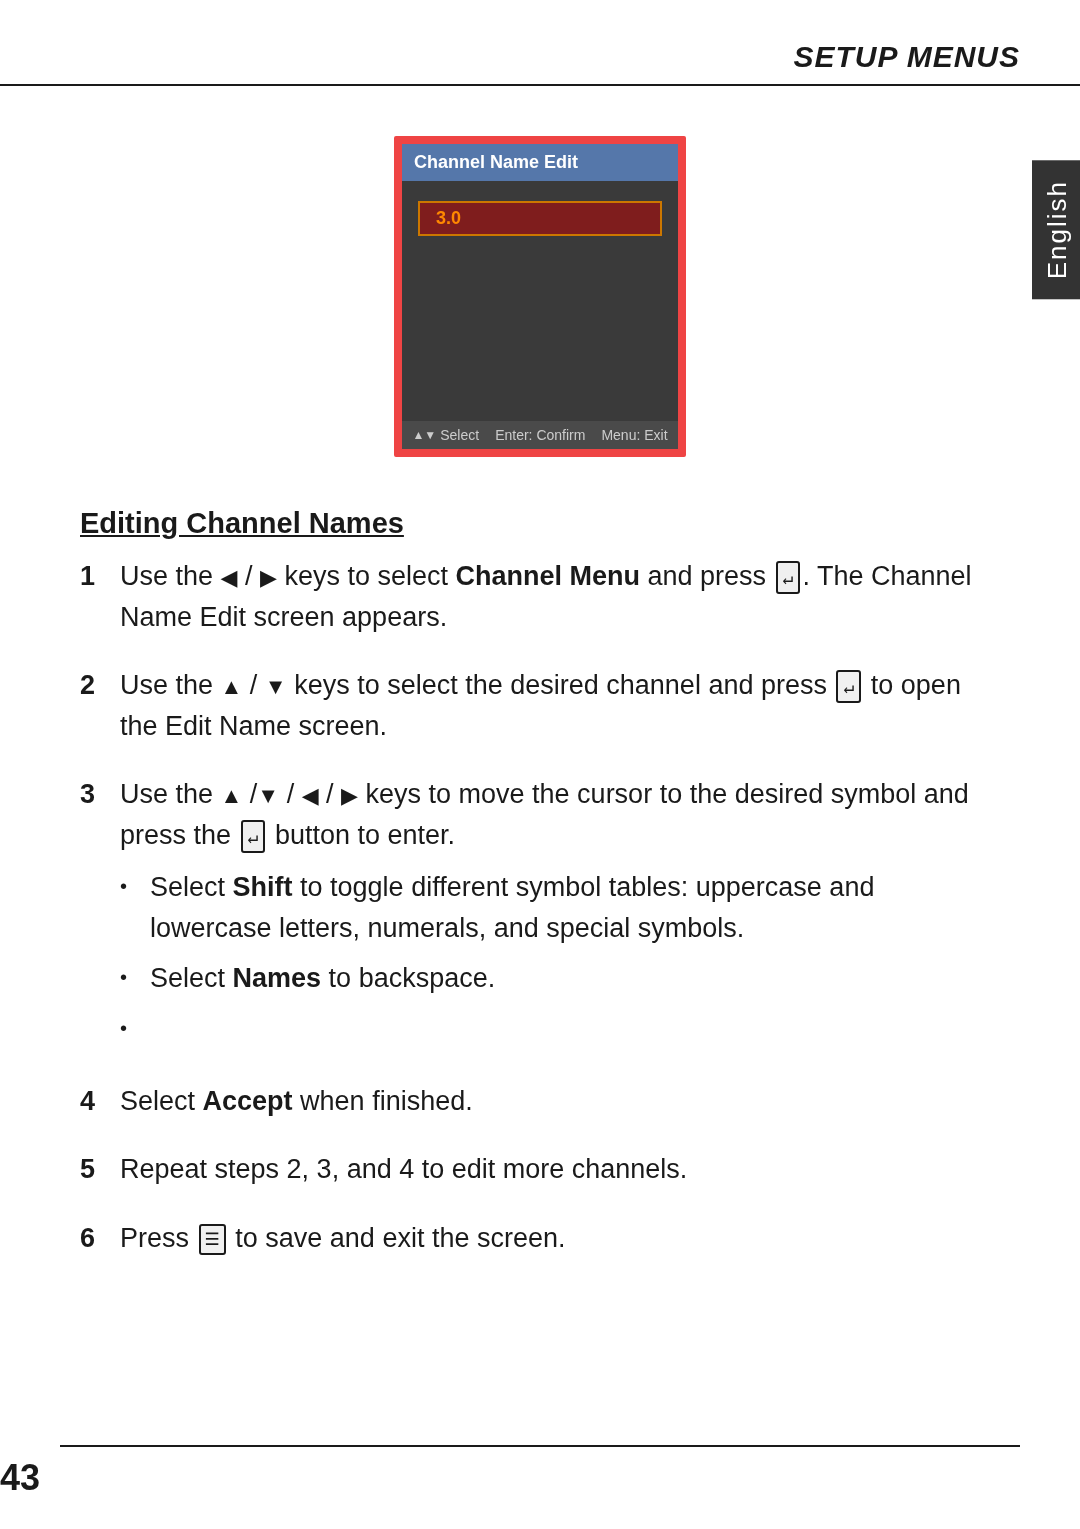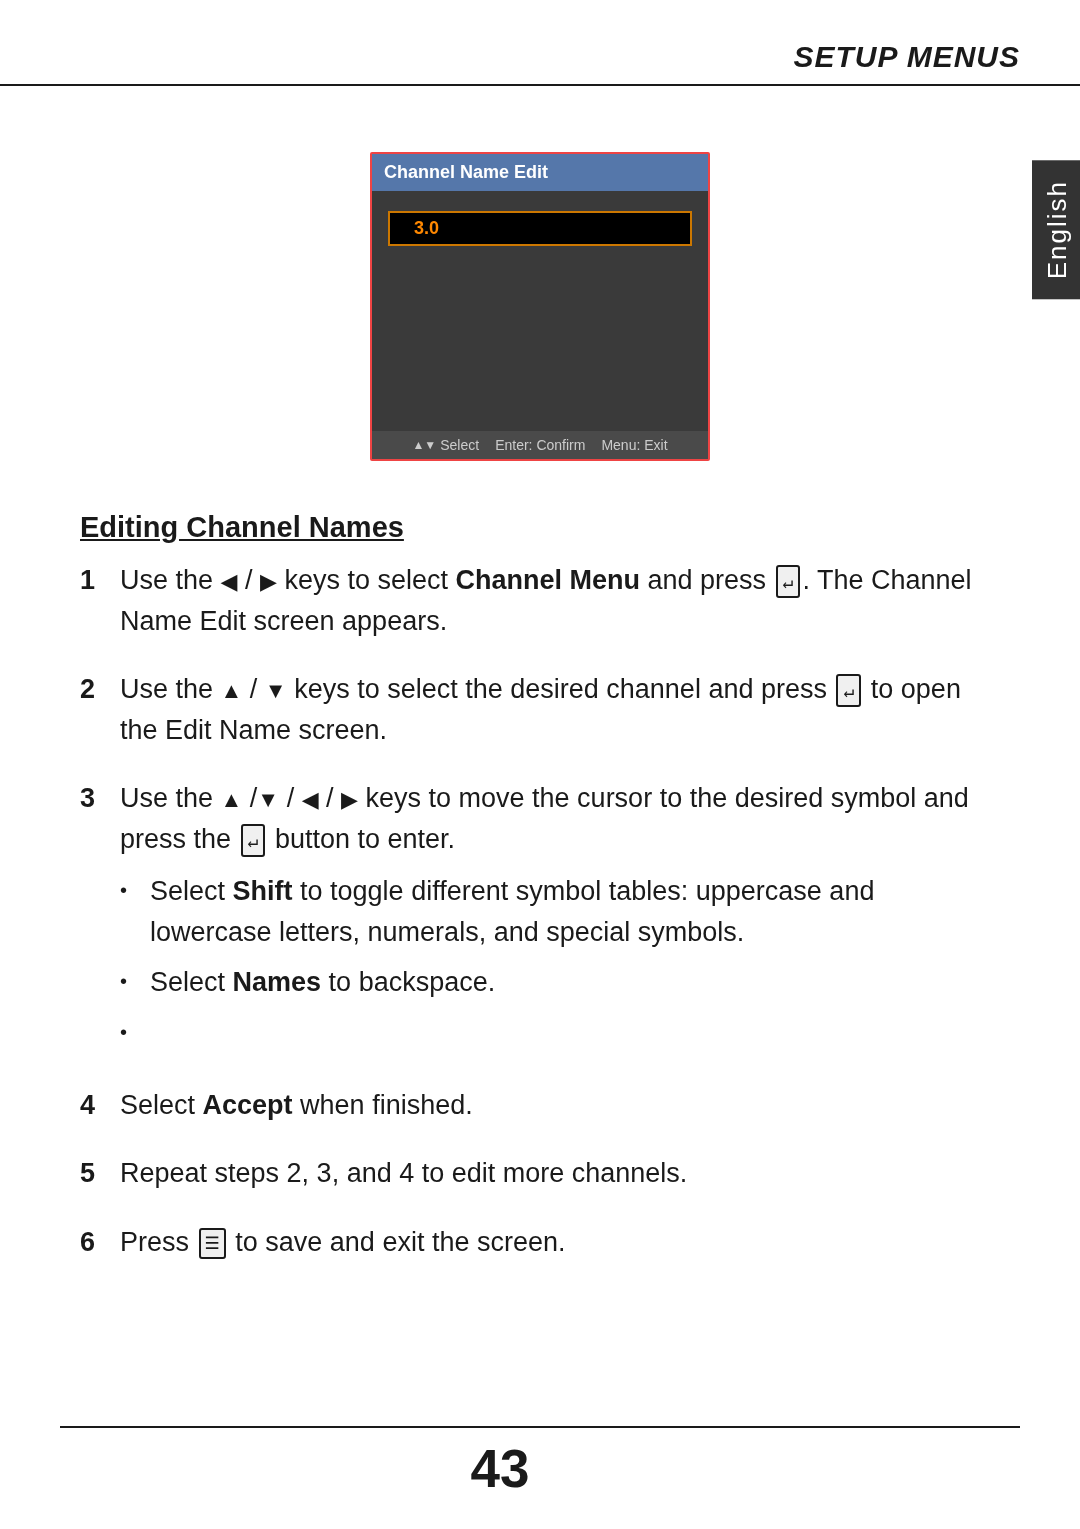--- a/index.html
+++ b/index.html
@@ -60,47 +60,47 @@
     }
 
     .intro-text {
       font-size: 28px;
       margin-bottom: 40px;
       color: #1a1a1a;
     }
 
     
     .screen-mockup {
-      width: 340px;
-      margin: 16px auto 50px auto;
-      border: 2px solid #ef4444;
+      width: 292px;
+      margin: 0 auto 50px auto;
+      border: 8px solid #ef4444;
       background: #3a3a3a;
       border-radius: 2px;
     }
 
     .screen-header {
       background: #5577aa;
       color: #fff;
       font-size: 18px;
       padding: 8px 12px;
       font-weight: bold;
     }
 
     .screen-body {
       padding: 20px 16px 10px 16px;
       min-height: 240px;
     }
 
     .channel-input-box {
       border: 2px solid #cc7700;
-      background: #000000;
+      background: #7f1d1d;
       color: #ff8800;
       font-size: 18px;
       font-weight: bold;
-      padding: 5px 24px;
+      padding: 5px 16px;
       width: 100%;
       margin-bottom: 10px;
     }
 
     .screen-footer {
       background: #4a4a4a;
       padding: 6px 10px;
       font-size: 14px;
       color: #ccc;
       display: flex;
@@ -215,22 +215,22 @@
       right: 0;
     }
 
     .footer-rule {
       border: none;
       border-top: 2.5px solid #1a1a1a;
       margin: 0 60px;
     }
 
     .footer-number {
-      text-align: center;
-      font-size: 53px;
+      text-align: left;
+      font-size: 36px;
       font-weight: bold;
       padding: 10px 80px 30px 0;
     }
   </style>
 </head>
 <body>
 
 <div class="page-header">
   <span class="setup-menus-title">SETUP MENUS</span>
 </div>

